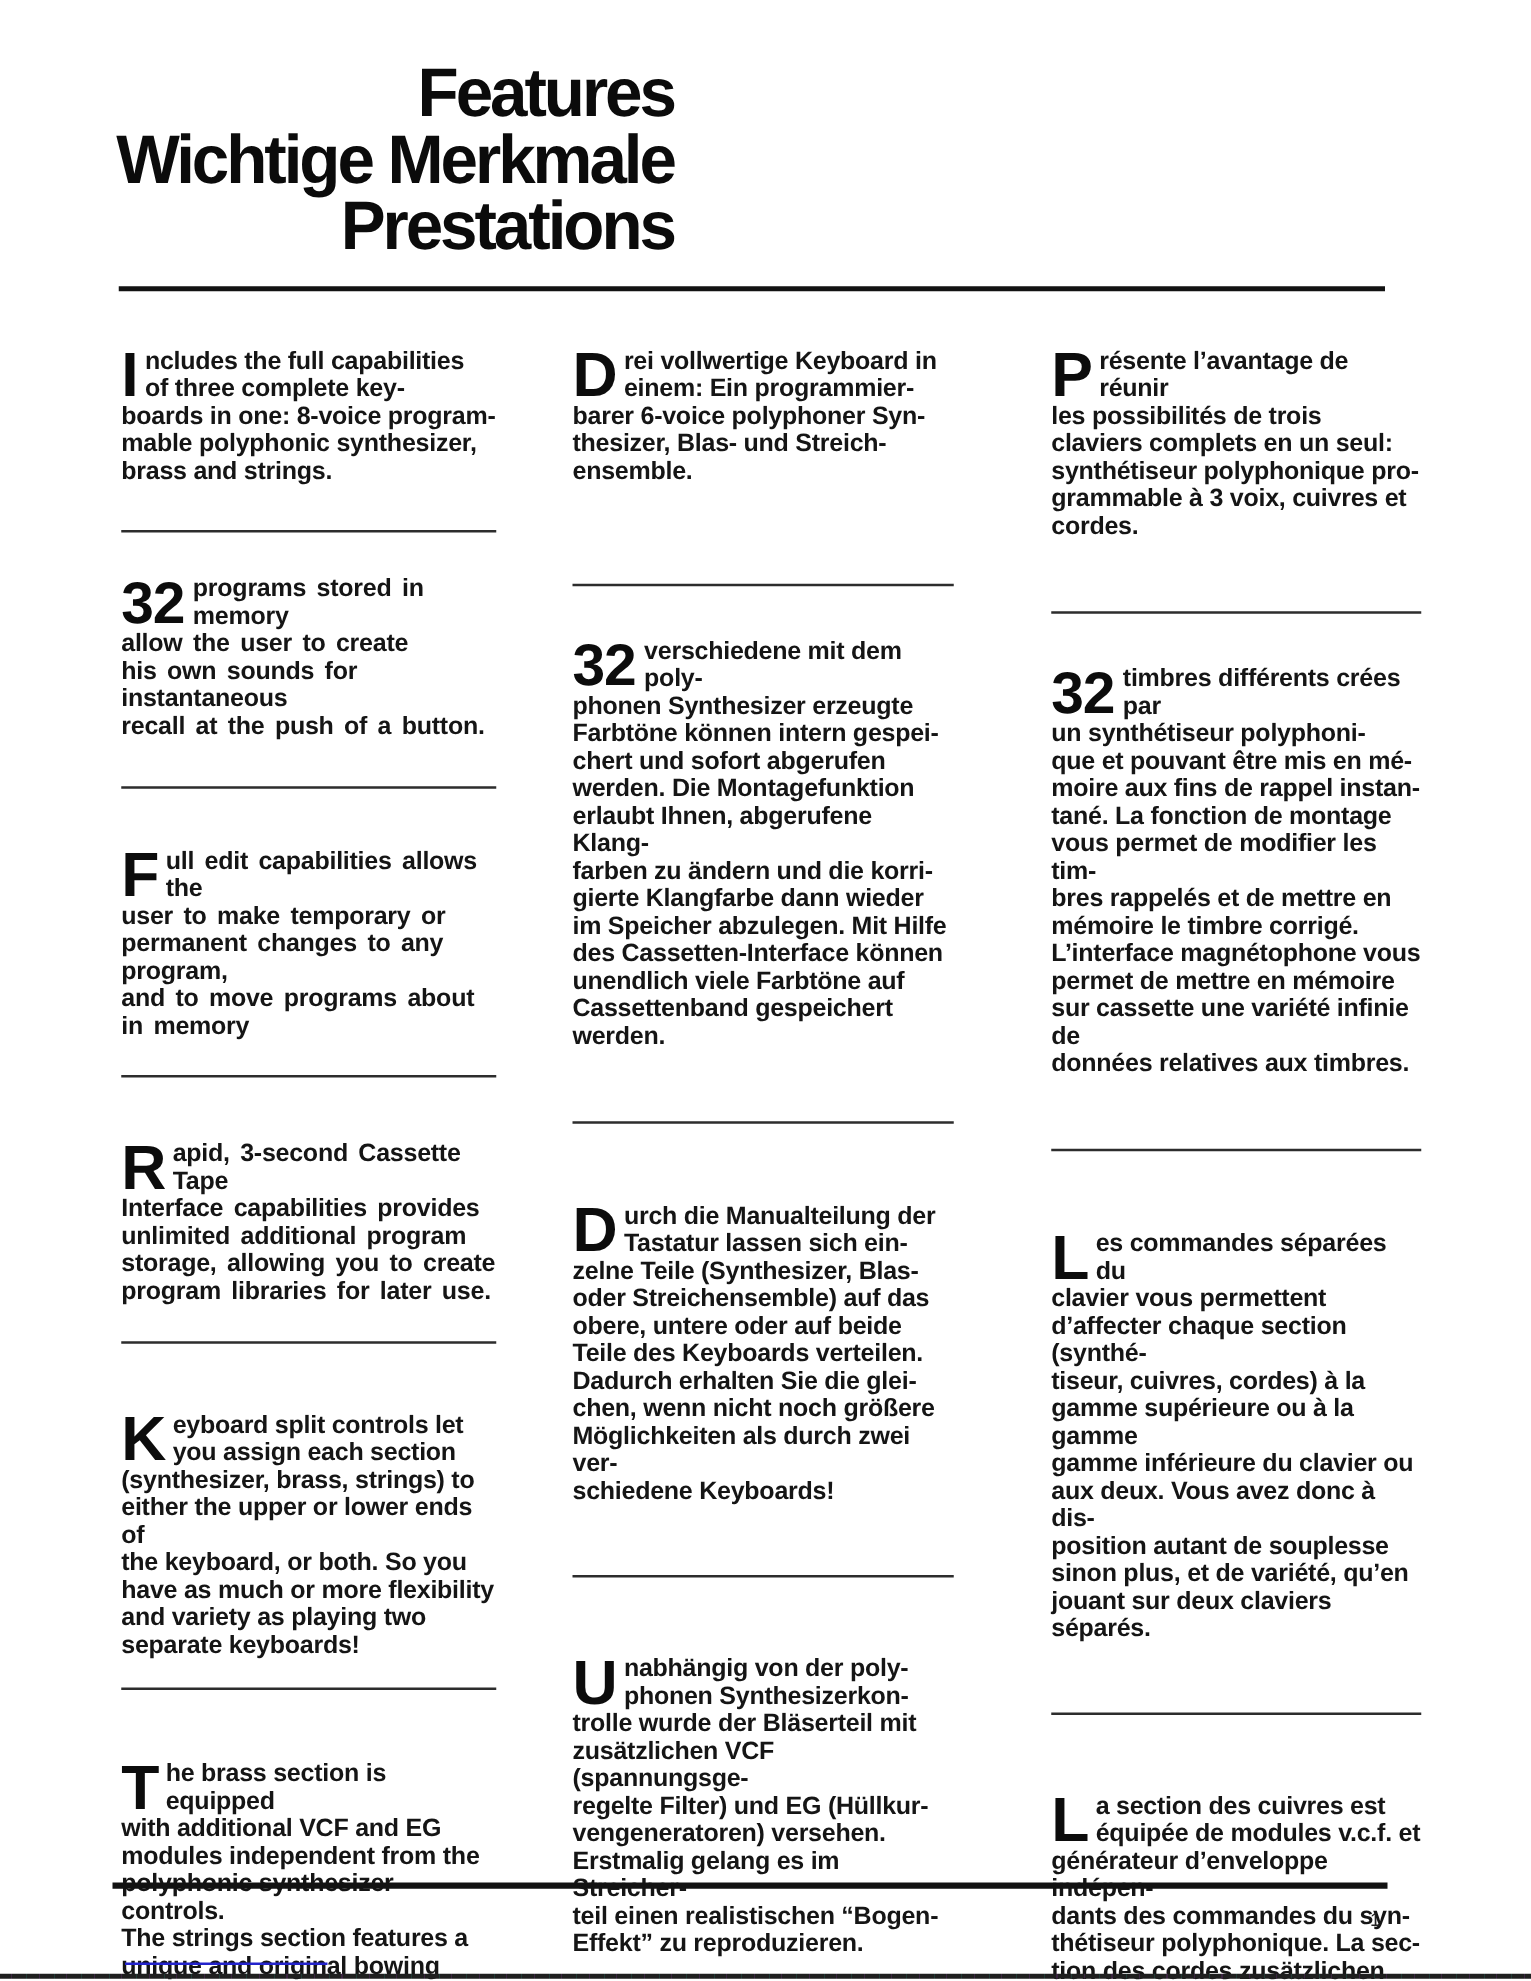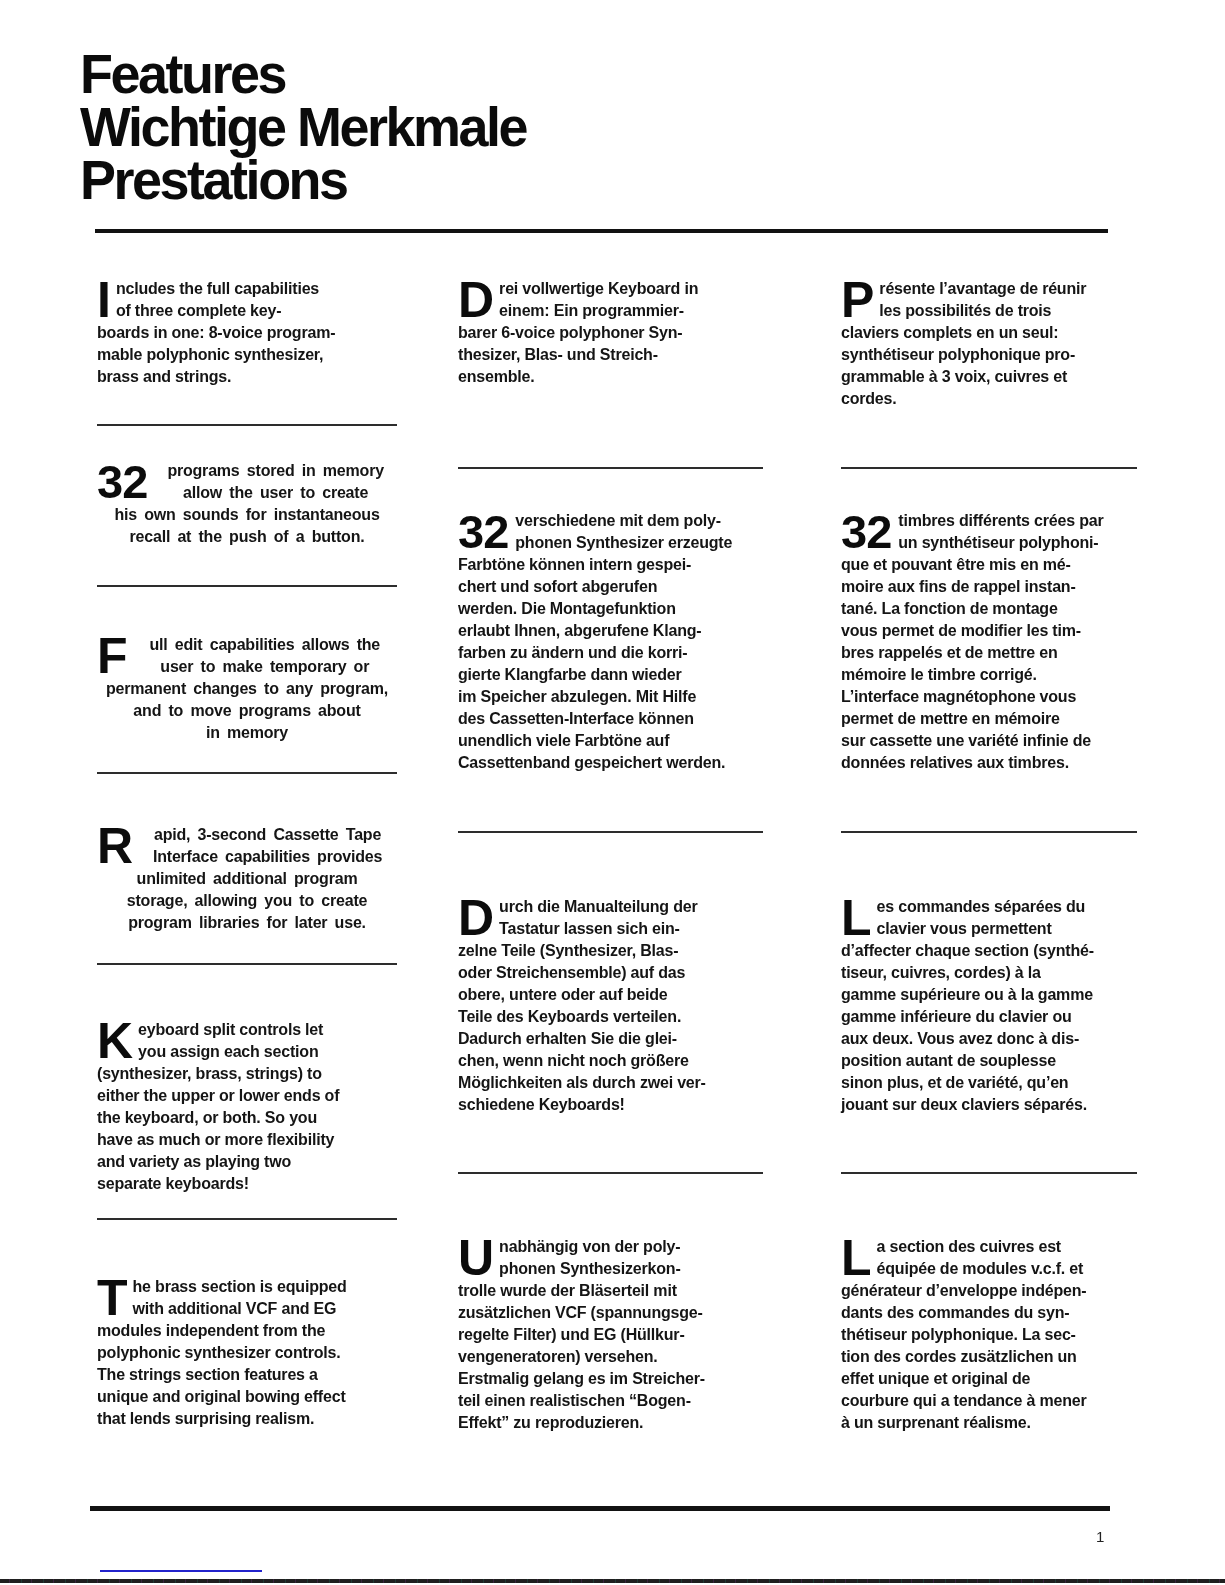--- a/index.html
+++ b/index.html
@@ -5,46 +5,46 @@
   html,body { margin:0; padding:0; background:#e8e8e8; }
   .page {
     position:relative;
     width:1225px; height:1585px;
     background:#ffffff;
     font-family:"Liberation Sans", sans-serif;
     color:#111;
     overflow:hidden;
   }
   
-  .title { position:absolute; left:80px; top:48px; }
+  .title { position:absolute; left:93px; top:48px;text-align:right; }
   .title-line {
     font-size:55px; line-height:53px; font-weight:bold;
     letter-spacing:-2.5px; color:#0b0b0b;
     transform:scaleX(0.98); transform-origin:left;
     white-space:nowrap;
   }
   .title-rule {
     position:absolute; left:95px; top:229px;
     width:1013px; height:4px; background:#121212;
   }
   
   .col { position:absolute; top:278px; }
   .col-en { left:97px;  width:300px; }
   .col-de { left:458px; width:305px; }
   .col-fr { left:841px; width:296px; }
 
   .block { overflow:visible; }
   .block-text {
     display:block;
-    font-size:16px; line-height:22px; font-weight:bold;
+    font-size:20px; line-height:22px; font-weight:bold;
     letter-spacing:-0.2px;
     white-space:pre-line;
     color:#151515;
   }
-  .wide .block-text { word-spacing:3px;text-align:center; }
+  .wide .block-text { word-spacing:3px; }
 
   .dropcap {
     float:left;
     font-weight:bold;
     font-size:50px; line-height:42px;
     margin:1px 7px 0 0;
     color:#0c0c0c;
     letter-spacing:-2px;
   }
   .dropcap.num { font-size:47px; line-height:42px; letter-spacing:-1px; }

